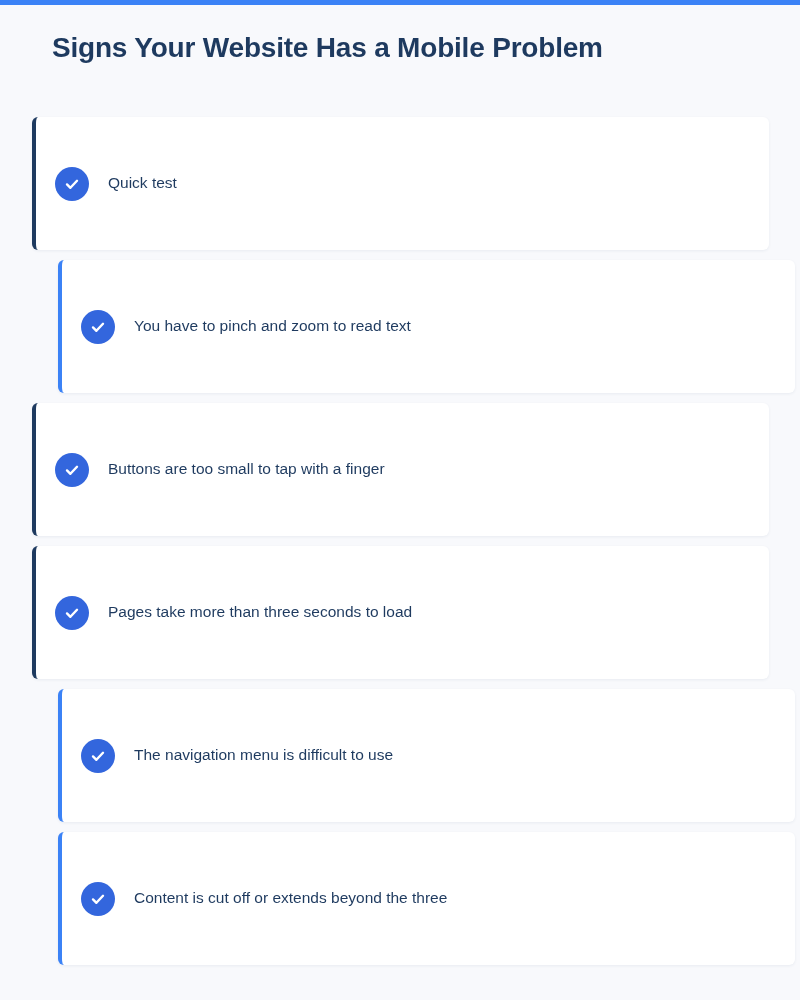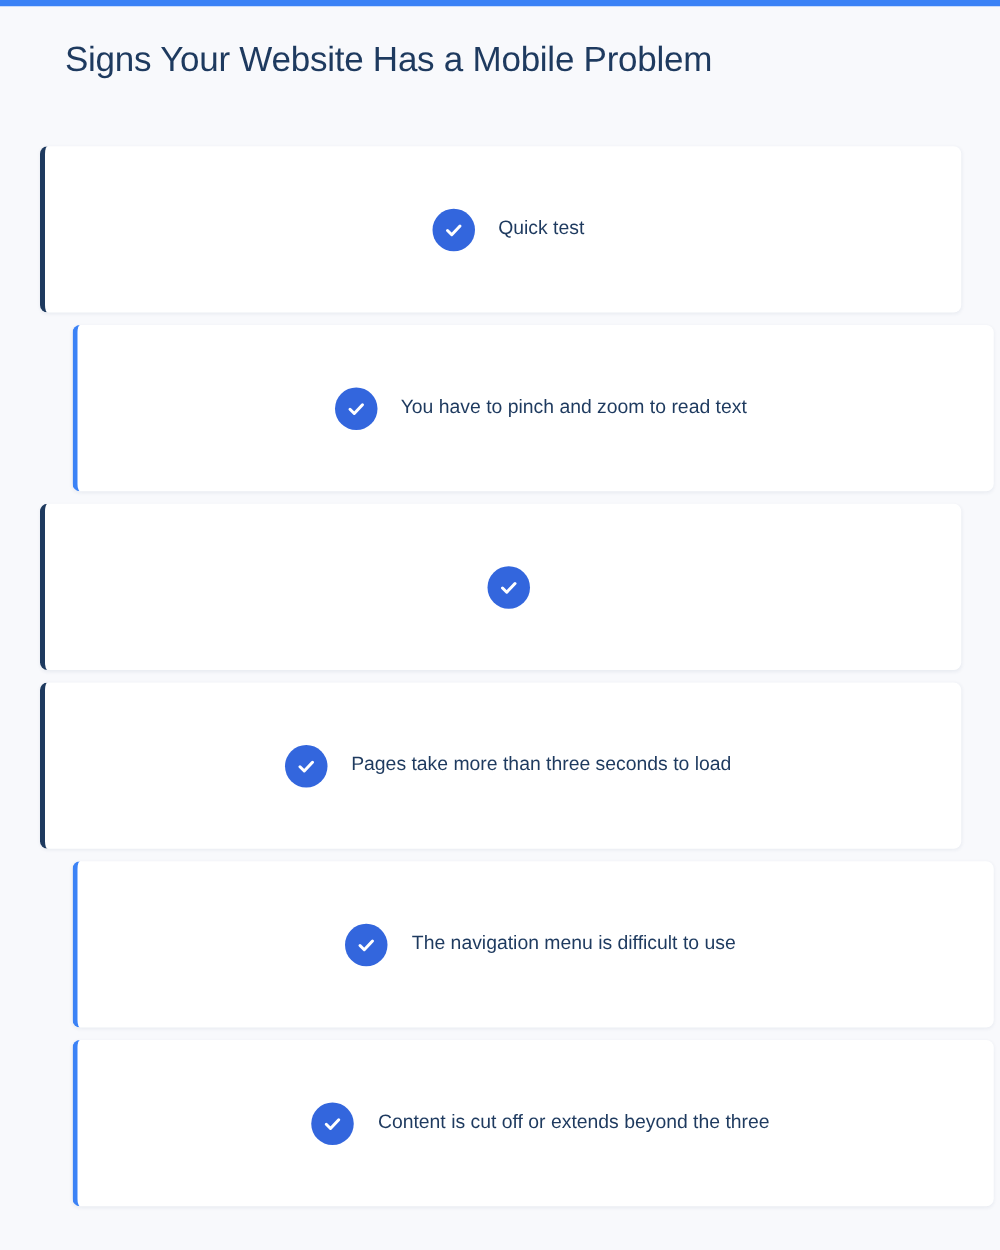--- a/index.html
+++ b/index.html
@@ -23,21 +23,21 @@
     width: 800px;
     height: 5px;
     background: #3b82f6;
   }
 
   #page-title {
     position: absolute;
     top: 32px;
     left: 52px;
     font-size: 28px;
-    font-weight: normal;
+    font-weight: bold;
     color: #1e3a5f;
     letter-spacing: -0.2px;
     white-space: nowrap;
   }
 
   #checklist {
     position: absolute;
     top: 117px;
     left: 32px;
     width: 737px;
@@ -49,22 +49,21 @@
   .checklist-card {
     position: relative;
     width: 737px;
     height: 133px;
     background: #ffffff;
     border-radius: 6px;
     border-left: 4px solid #1e3a5f;
     box-shadow: 0 1px 3px rgba(30, 58, 95, 0.07);
     display: flex;
     align-items: center;
-    padding-left: 8px;
-    justify-content: center;
+    padding-left: 19px;
   }
 
   .checklist-card.accent-blue {
     border-left-color: #3b82f6;
     margin-left: 26px;
   }
 
   .check-circle {
     flex: 0 0 auto;
     width: 34px;
@@ -111,20 +110,21 @@
         </svg>
       </span>
       <span class="item-label">You have to pinch and zoom to read text</span>
     </div>
     <div class="checklist-card">
       <span class="check-circle">
         <svg width="20" height="20" viewBox="0 0 20 20" aria-hidden="true">
           <path d="M5 10.4 L8.4 13.8 L15 6.8" fill="none" stroke="#ffffff" stroke-width="2.4" stroke-linecap="round" stroke-linejoin="round"></path>
         </svg>
       </span>
+      <span class="item-label">Buttons are too small to tap with a finger</span>
     </div>
     <div class="checklist-card">
       <span class="check-circle">
         <svg width="20" height="20" viewBox="0 0 20 20" aria-hidden="true">
           <path d="M5 10.4 L8.4 13.8 L15 6.8" fill="none" stroke="#ffffff" stroke-width="2.4" stroke-linecap="round" stroke-linejoin="round"></path>
         </svg>
       </span>
       <span class="item-label">Pages take more than three seconds to load</span>
     </div>
     <div class="checklist-card accent-blue">

